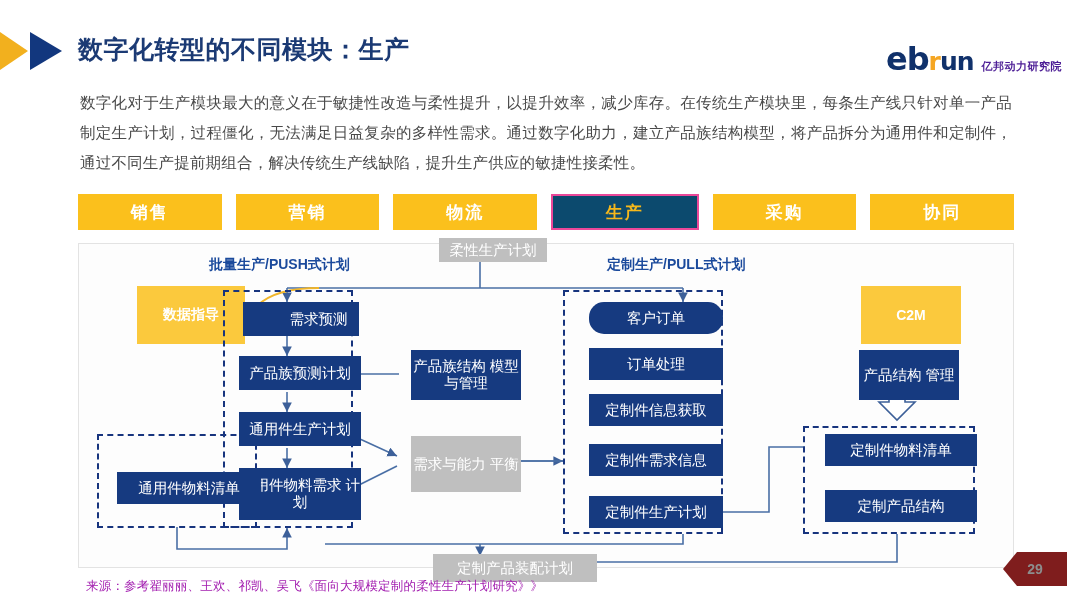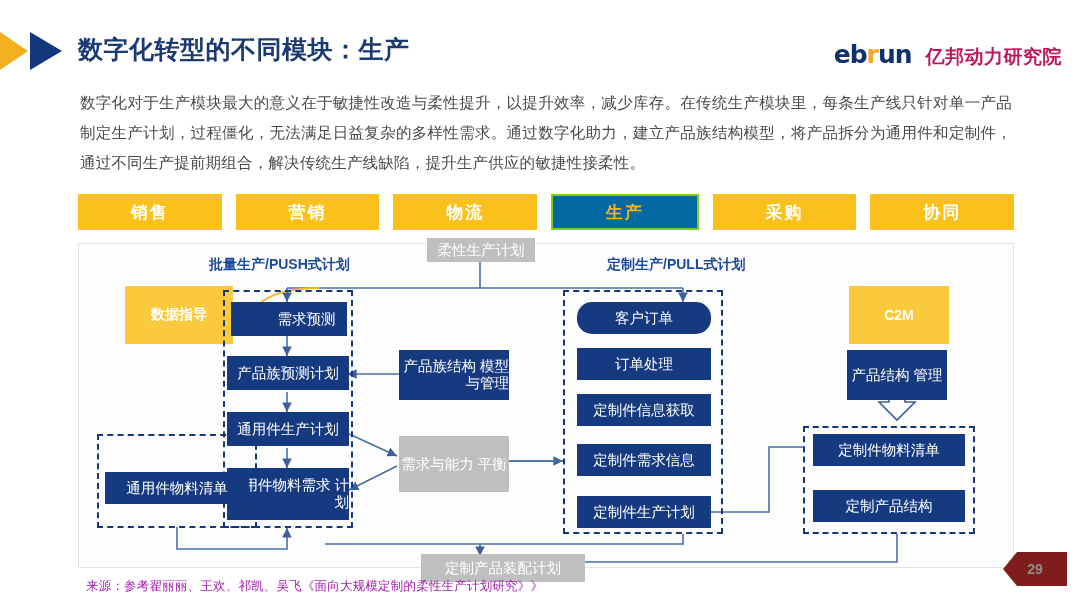--- a/index.html
+++ b/index.html
@@ -11,59 +11,59 @@
   }
   
   .header{position:absolute;left:0;top:0;width:1080px;height:82px;}
   .chev-wrap{position:absolute;left:0;top:30px;width:90px;height:42px;}
   .page-title{
     position:absolute;left:78px;top:33px;
     font-size:25px;font-weight:bold;color:#1b3a74;letter-spacing:.5px;
     white-space:nowrap;
   }
   .logo{position:absolute;right:18px;top:40px;height:26px;display:flex;align-items:baseline;}
-  .logo-e{font-size:25px;font-weight:bold;color:#10316b;font-family:"DejaVu Sans",sans-serif;letter-spacing:-1px;}
+  .logo-e{font-size:32px;font-weight:bold;color:#10316b;font-family:"DejaVu Sans",sans-serif;letter-spacing:-1px;}
   .logo-r{font-size:25px;font-weight:bold;color:#f5a623;font-family:"DejaVu Sans",sans-serif;letter-spacing:-1px;}
   .logo-un{font-size:25px;font-weight:bold;color:#10316b;font-family:"DejaVu Sans",sans-serif;letter-spacing:-1px;}
-  .logo-cn{font-size:19px;font-weight:bold;color:#be185d;margin-left:14px;letter-spacing:.5px;}
+  .logo-cn{font-size:11px;font-weight:bold;color:#4c1d95;margin-left:8px;letter-spacing:.5px;}
 
   
   .intro{
     position:absolute;left:80px;top:88px;width:932px;
     font-size:15.5px;line-height:30px;color:#4a4a4a;text-align:justify;
     letter-spacing:.2px;
   }
 
   
   .tabs{position:absolute;left:78px;top:194px;width:936px;height:36px;display:flex;gap:14px;}
   .tab{
     flex:1;height:36px;display:flex;align-items:center;justify-content:center;
     background:#fbc01c;color:#ffffff;font-size:17px;font-weight:bold;letter-spacing:2px;
     box-sizing:border-box;
   }
-  .tab.active{background:#0369a1;color:#f6b81b;border:2px solid #84cc16;}
+  .tab.active{background:#0c4a6e;color:#f6b81b;border:2px solid #ec4899;}
 
   
   .diagram{
     position:absolute;left:78px;top:243px;width:936px;height:325px;
     background:#fdfdfd;border:1px solid #e3e3e3;box-sizing:border-box;
   }
   .src{
     position:absolute;left:86px;top:578px;font-size:12.5px;color:#a21caf;letter-spacing:.2px;
   }
   
   .pagebadge{
     position:absolute;left:1003px;top:552px;width:64px;height:34px;
     background:#7f1d1d;color:#8d8d8d;font-size:14px;font-weight:bold;
     display:flex;align-items:center;justify-content:center;
     clip-path:polygon(14px 0,100% 0,100% 100%,14px 100%,0 50%);
   }
 
   
-  .nd{position:absolute;box-sizing:border-box;display:flex;align-items:center;justify-content:center;text-align:right;}
+  .nd{position:absolute;box-sizing:border-box;display:flex;align-items:center;justify-content:center;text-align:center;margin-left:12px;}
   .blue{background:#163a80;color:#ffffff;font-size:14.5px;line-height:17px;}
   .gray{background:#bfbfbf;color:#ffffff;font-size:14.5px;line-height:17px;}
   .yellow{background:#fbc93d;color:#ffffff;font-size:14px;font-weight:bold;}
   .hdr{position:absolute;color:#1b4a9c;font-size:14px;font-weight:bold;white-space:nowrap;}
   .dash{position:absolute;border:2px dashed #17347e;box-sizing:border-box;}
   svg.lines{position:absolute;left:0;top:0;width:936px;height:325px;overflow:visible;}
 </style>
 </head>
 <body>
 

